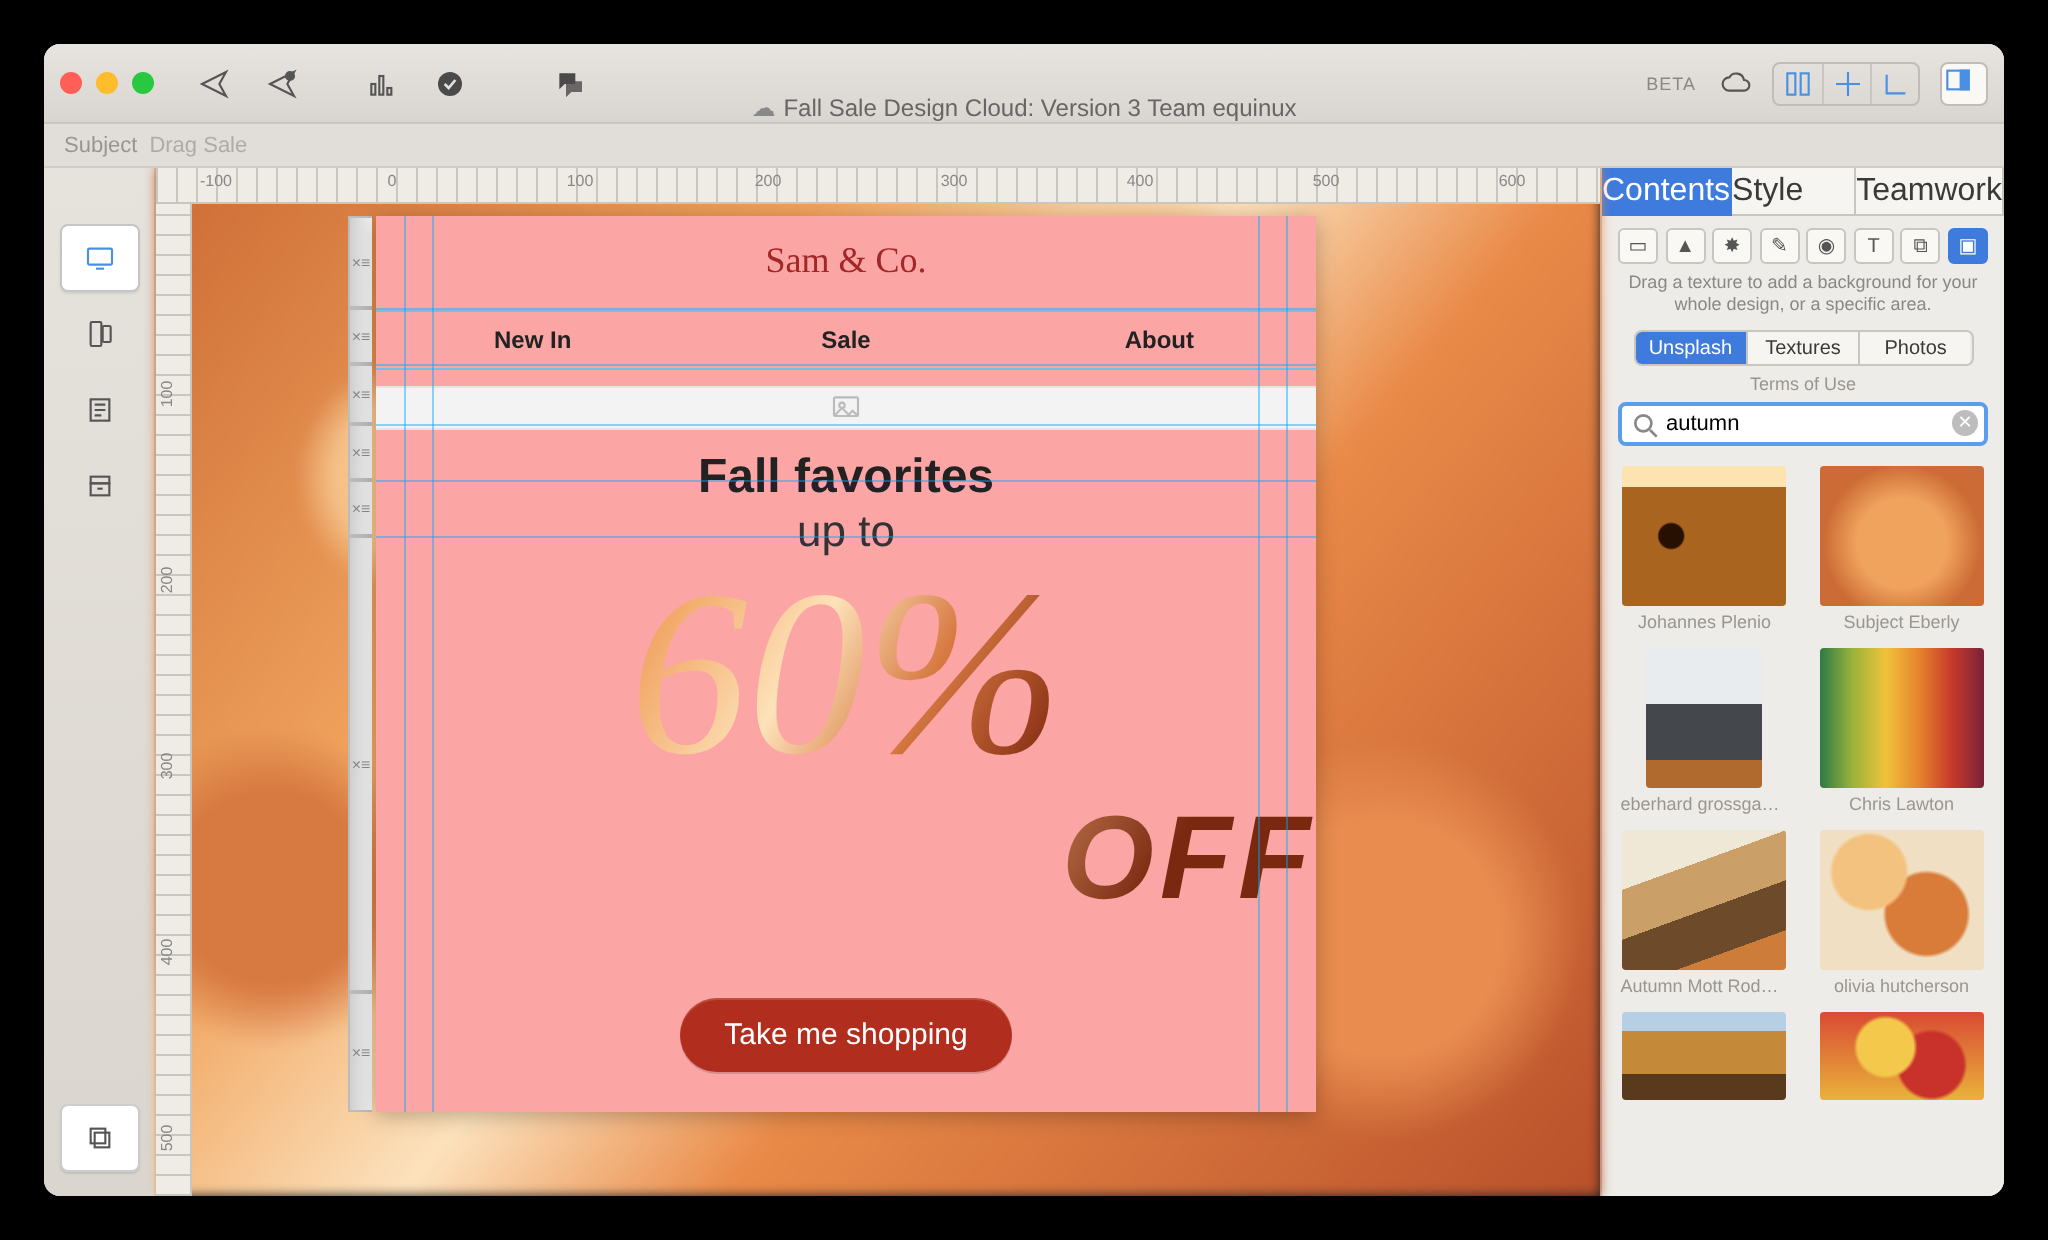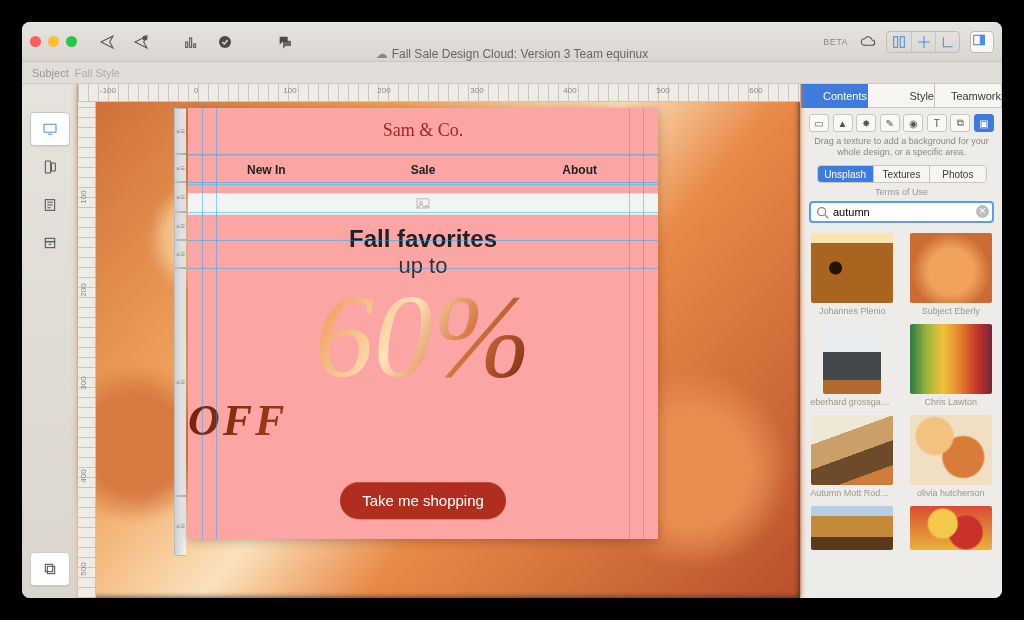--- a/index.html
+++ b/index.html
@@ -55,27 +55,27 @@
   .brand{text-align:center;font-family:"Times New Roman",serif;color:#a22727;font-size:18px;padding:12px 0 14px;}
   .navrow{display:flex;border-top:1px solid #6fc0ea;border-bottom:1px solid #6fc0ea;}
   .navrow div{flex:1;text-align:center;font-size:12px;font-weight:600;color:#222;padding:7px 0;}
   .navrow div+div{border-left:0;}
   .imgplace{height:22px;background:#f3f3f3;display:flex;align-items:center;justify-content:center;color:#bbb;border-bottom:1px solid #e5e5e5;border-top:1px solid #e5e5e5;margin-top:8px;}
   .hl1{font-size:24px;font-weight:800;color:#222;text-align:center;padding:10px 0 0;}
   .hl2{font-size:22px;color:#333;text-align:center;padding:0 0 2px;font-weight:300;}
   .sixty{font-family:"Brush Script MT","Segoe Script",cursive;font-size:118px;line-height:.95;text-align:center;
     background:linear-gradient(120deg,#7a2c12 0%, #c4572a 15%, #f2a766 30%, #fde2b9 45%, #d77a42 58%, #8c3317 72%, #e08a48 85%, #b04720 100%);
     -webkit-background-clip:text;background-clip:text;color:transparent;font-style:italic;padding:0 0 2px;}
-  .off{font-family:Liberation Serif, serif;font-size:44px;text-align:left;letter-spacing:3px;font-style:italic;font-weight:700;
+  .off{font-family:Liberation Sans, sans-serif;font-size:59px;text-align:right;letter-spacing:3px;font-style:italic;font-weight:700;
     background:linear-gradient(120deg,#6e1f0b,#c8532a 40%,#eeae7a 55%,#7a2810 80%);-webkit-background-clip:text;background-clip:text;color:transparent;padding-bottom:18px;}
   .cta{display:block;margin:18px auto 20px;background:#b12e1e;color:#fff;font-size:15px;border:none;padding:10px 22px;border-radius:22px;box-shadow:0 1px 0 rgba(0,0,0,.15), inset 0 1px 0 rgba(255,255,255,.15);}
   
   .inspector{width:202px;background:#eeece8;border-left:1px solid #c9c5bf;display:flex;flex-direction:column;font-size:11px;color:#3a3a3a;}
   .tabs{display:flex;height:24px;}
-  .tabs div{flex:1;text-align:right;line-height:24px;font-size:11px;border-bottom:1px solid #c9c5bf;border-right:1px solid #c9c5bf;background:#f7f5f1;}
+  .tabs div{flex:1;text-align:left;line-height:24px;font-size:16px;border-bottom:1px solid #c9c5bf;border-right:1px solid #c9c5bf;background:#f7f5f1;}
   .tabs div.act{background:#3e7bdc;color:#fff;border-color:#3e7bdc;}
   .contentIcons{display:flex;justify-content:space-between;padding:6px 8px 4px;}
   .ci{width:20px;height:18px;border:1px solid #c9c5bf;border-radius:3px;display:flex;align-items:center;justify-content:center;color:#555;font-size:10px;background:#faf8f4;}
   .ci.act{background:#3e7bdc;color:#fff;border-color:#3e7bdc;}
   .hint{font-size:9px;text-align:center;color:#888;padding:0 12px 6px;line-height:1.25;}
   .srcseg{display:flex;margin:0 auto 4px;border:1px solid #c9c5bf;border-radius:4px;overflow:hidden;width:170px;height:18px;}
   .srcseg div{flex:1;text-align:center;line-height:18px;font-size:10px;background:#f7f5f1;}
   .srcseg div+div{border-left:1px solid #c9c5bf;}
   .srcseg div.act{background:#3e7bdc;color:#fff;}
   .terms{text-align:center;color:#9a968f;font-size:9px;margin-bottom:4px;}
@@ -173,21 +173,21 @@
           <svg viewBox="0 0 24 24" fill="none" stroke="#4a90e2" stroke-width="1.6">
             <rect x="4" y="5" width="16" height="14"></rect>
             <rect x="14" y="5" width="6" height="14" fill="#4a90e2"></rect>
           </svg>
         </div>
     </div>
   </div>
 
   <div class="subbar">
     <span class="lbl">Subject</span>
-    <span class="val">Fall Style</span>
+    <span class="val">Drag Sale</span>
   </div>
 
   <div class="main">
 
     <div class="lefttools">
       <div class="toolbtn sel">
           <svg viewBox="0 0 24 24" fill="none" stroke="#4a90e2" stroke-width="1.6">
             <rect x="3" y="5" width="18" height="12" rx="1"></rect>
             <path d="M9 20h6"></path>
           </svg>

